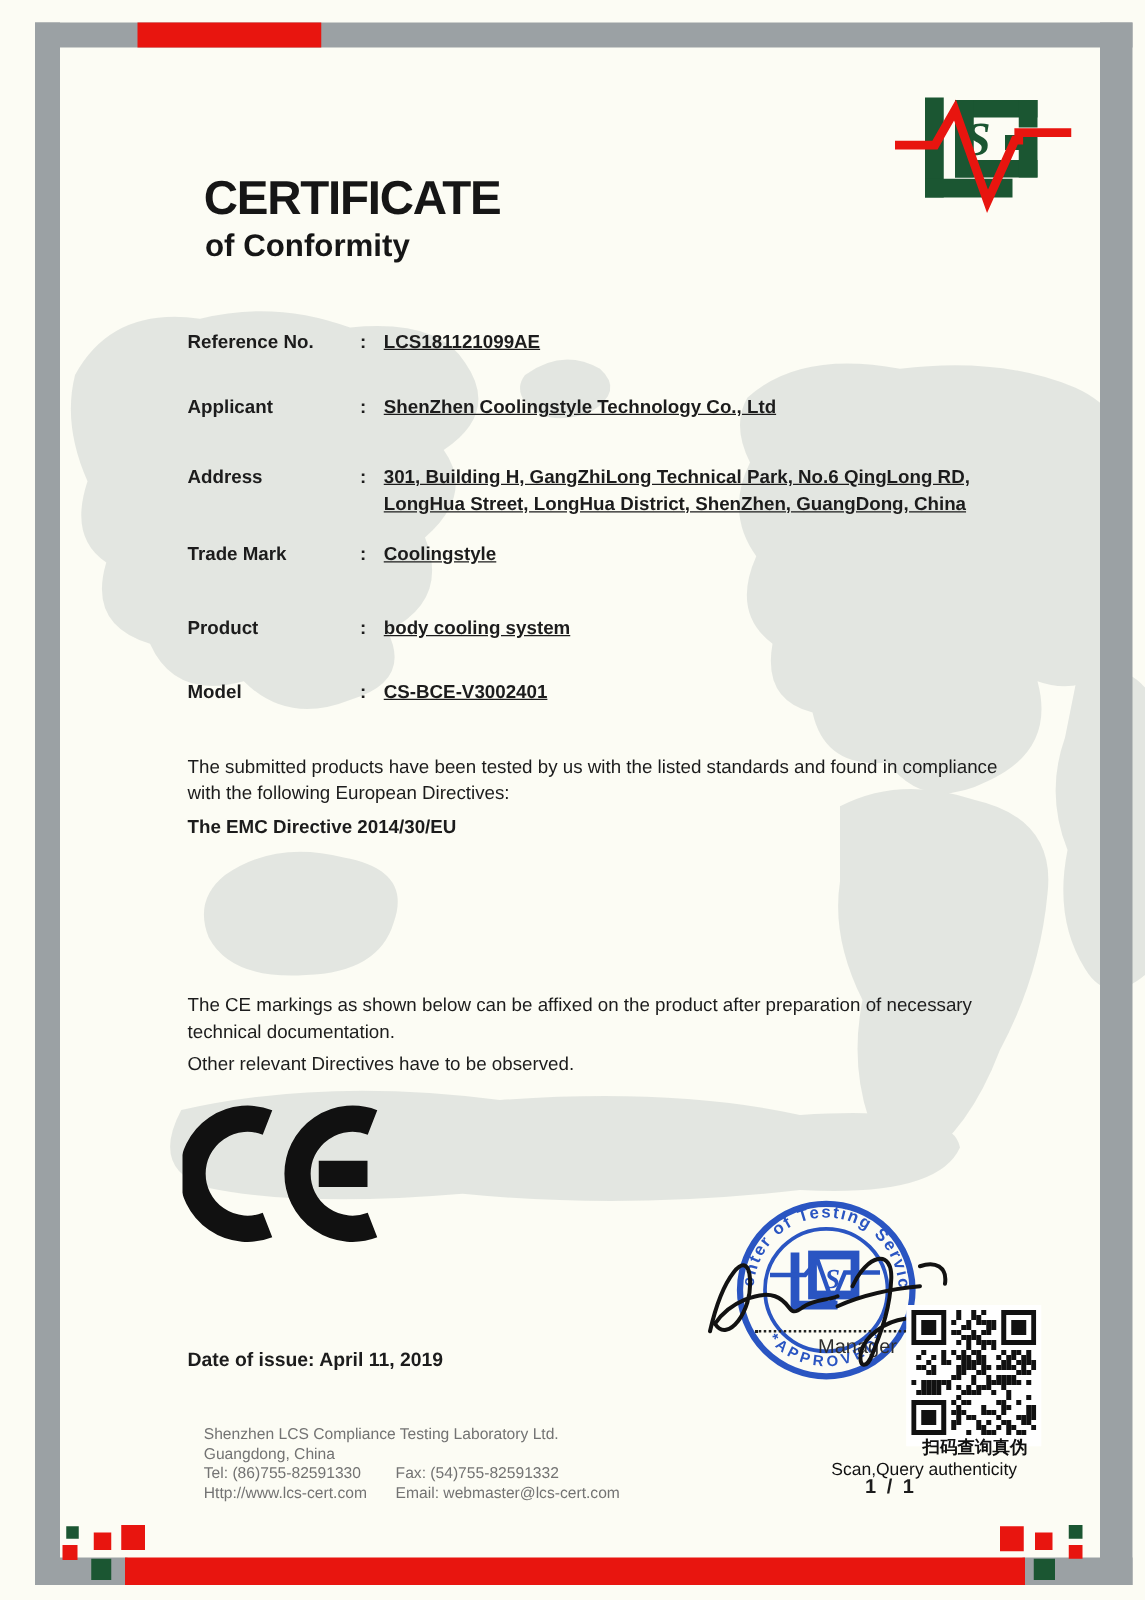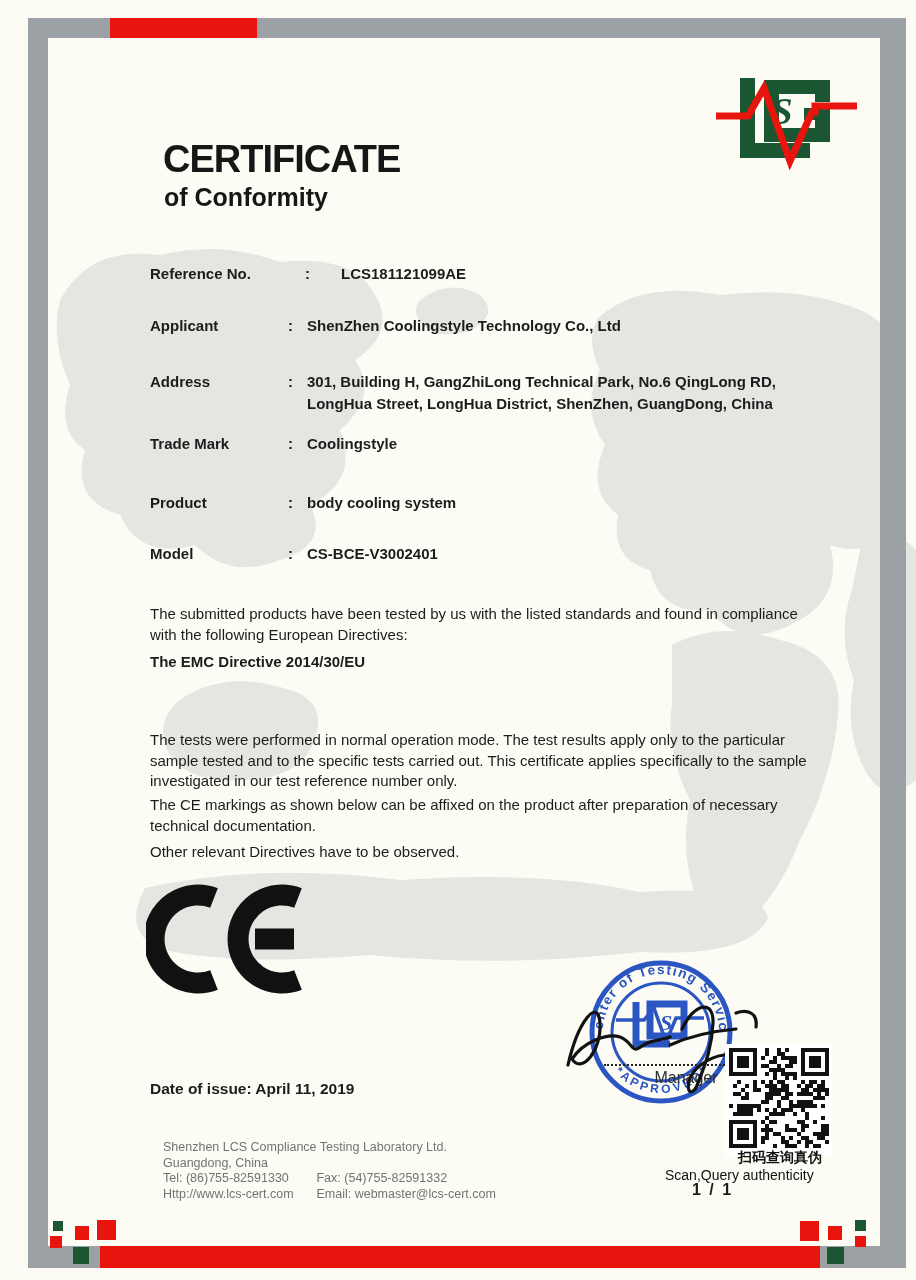--- a/index.html
+++ b/index.html
@@ -33,22 +33,22 @@
   .sqR5{left:827px;top:1247px;width:17px;height:17px;z-index:5;}
   
   .map{position:absolute;left:0;top:0;z-index:1;opacity:.6;}
   
   .z{position:absolute;z-index:2;}
   .title{left:163px;top:138px;font-size:38px;font-weight:700;letter-spacing:-1px;color:#161616;}
   .subtitle{left:164px;top:183px;font-size:25px;font-weight:700;color:#161616;}
   .frow{left:150px;display:flex;font-size:15px;line-height:1.45;}
   .flabel{width:138px;font-weight:700;flex:0 0 138px;}
   .fcolon{width:19px;font-weight:700;flex:0 0 19px;}
-  .fvalue{width:512px;font-weight:700;}
-  .r1{top:263px;gap:17px;} .r2{top:315px;} .r3{top:371px;}
+  .fvalue{width:512px;font-weight:700;text-decoration:underline;}
+  .r1{top:263px;} .r2{top:315px;} .r3{top:371px;}
   .r4{top:433px;} .r5{top:492px;} .r6{top:543px;}
   .para{left:150px;font-size:15px;line-height:1.37;width:666px;}
   .p1{top:604px;}
   .pbold{font-weight:700;}
   .p2{top:652px;} .p3{top:683px;}
   .p4{top:730px;width:674px;}
   .p5{top:795px;width:660px;}
   .p6{top:842px;}
   .date{left:150px;top:1040px;font-size:15.5px;font-weight:700;margin-top:40px;}
   .ce{left:146px;top:880px;}
@@ -143,21 +143,20 @@
     <span class="fvalue">body cooling system</span>
   </div>
   <div class="z frow r6">
     <span class="flabel">Model</span>
     <span class="fcolon">:</span>
     <span class="fvalue">CS-BCE-V3002401</span>
   </div>
 
   <div class="z para p1">The submitted products have been tested by us with the listed standards and found in compliance with the following European Directives:</div>
   <div class="z para p2 pbold">The EMC Directive 2014/30/EU</div>
-  <div class="z para p4">The tests were performed in normal operation mode. The test results apply only to the particular sample tested and to the specific tests carried out. This certificate applies specifically to the sample investigated in our test reference number only.</div>
   <div class="z para p5">The CE markings as shown below can be affixed on the product after preparation of necessary technical documentation.</div>
   <div class="z para p6">Other relevant Directives have to be observed.</div>
 
   <svg class="z ce" width="160" height="118" viewBox="0 0 160 118">
     <g fill="none" stroke="#111" stroke-width="21">
       <path d="M 68,18 A 44,44 0 1 0 68,100"></path>
       <path d="M 152,18 A 44,44 0 1 0 152,100"></path>
       <line x1="109" y1="59" x2="148" y2="59"></line>
     </g>
   </svg>

